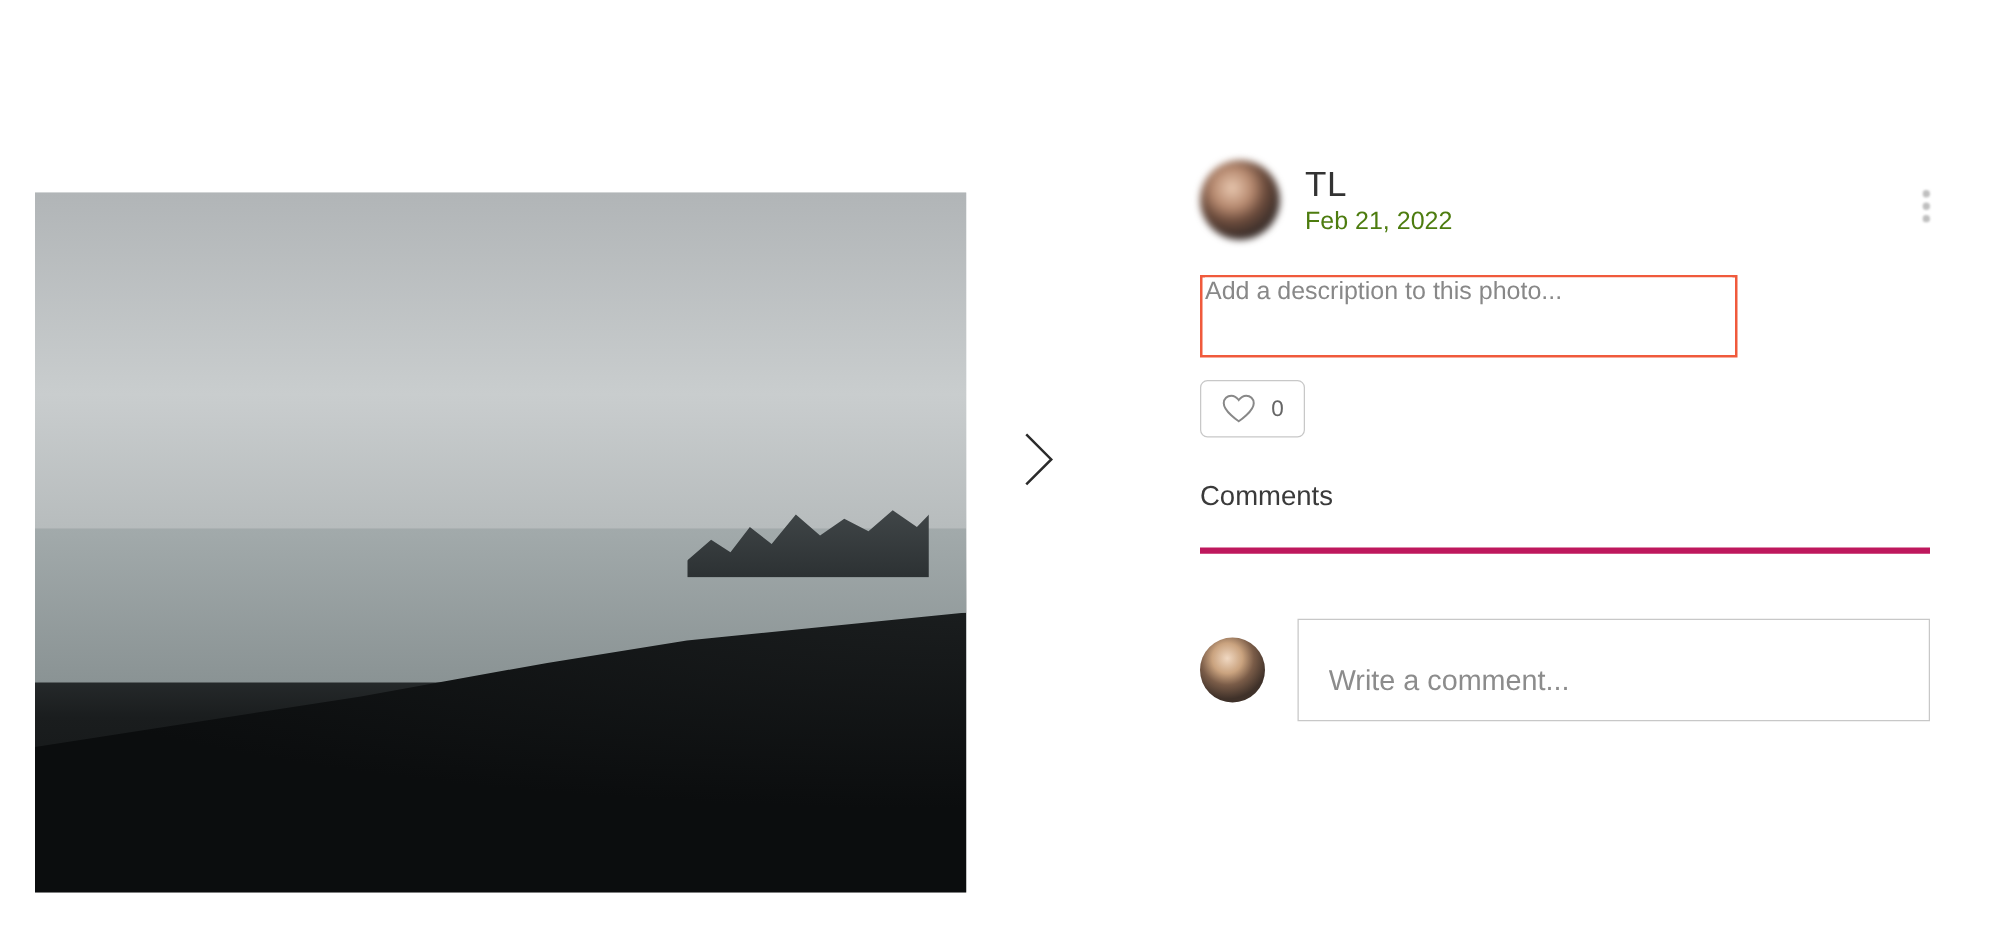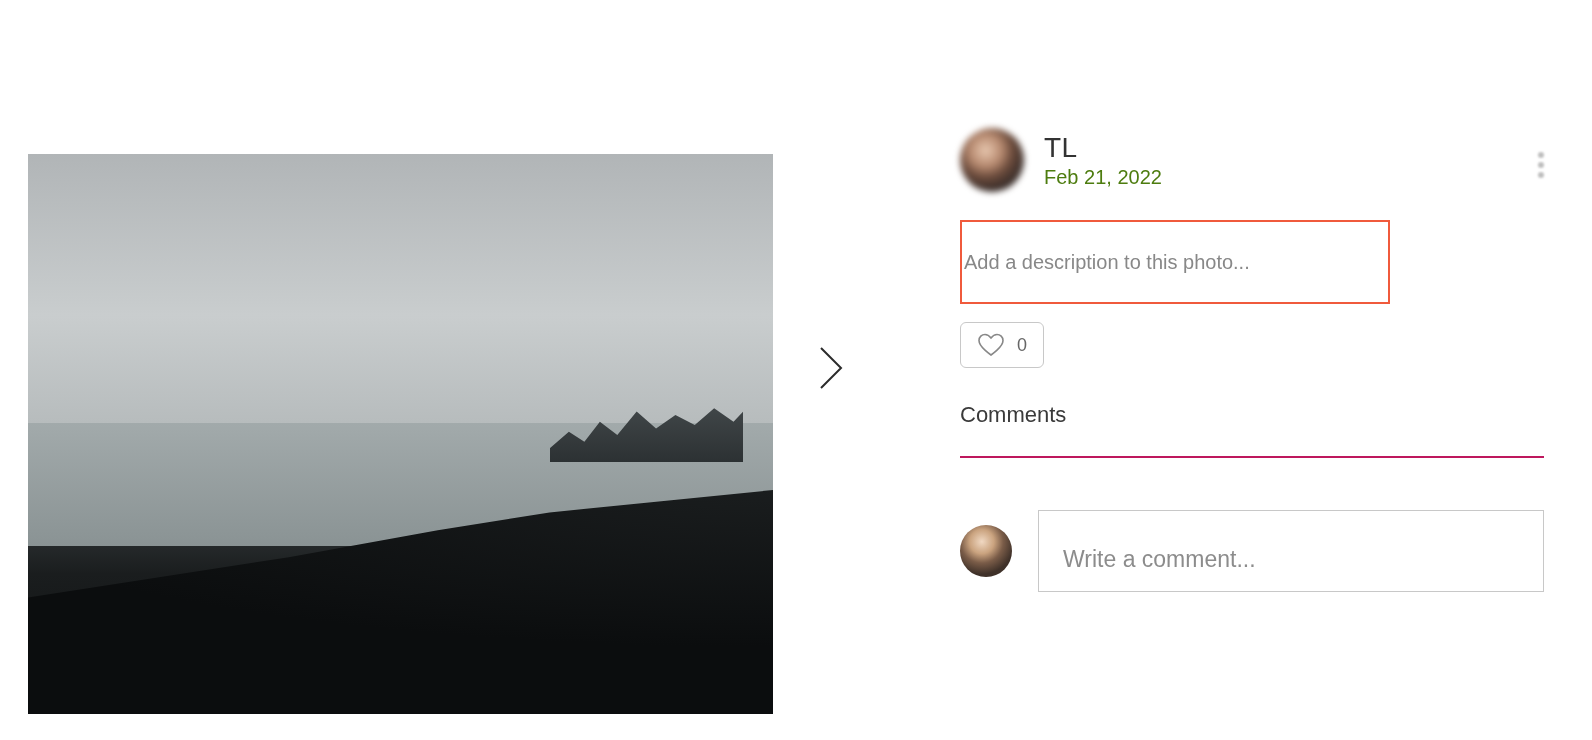--- a/index.html
+++ b/index.html
@@ -120,23 +120,23 @@
       position: absolute;
       right: 48px;
       top: 152px;
       color: #bfbfbf;
       cursor: pointer;
       filter: blur(1px);
     }
     .description-field {
       border: 2px solid #f05a3c;
       width: 430px;
-      height: 84px;
-      display: flex;
-      align-items: center;
+      height: 66px;
+      display: flex;
+      align-items: flex-start;
       padding: 0 2px 0 2px;
       margin-bottom: 18px;
     }
     .description-field input {
       border: none;
       outline: none;
       width: 100%;
       font-size: 20px;
       color: #333;
       font-family: inherit;
@@ -169,21 +169,21 @@
       cursor: pointer;
       margin-bottom: 70px;
       display: inline-block;
     }
     .comments-section {}
     .comments-heading {
       font-size: 22px;
       color: #3a3a3a;
       font-weight: 400;
       padding-bottom: 28px;
-      border-bottom: 2px solid #be185d;
+      border-bottom: 5px solid #be185d;
       margin-bottom: 52px;
     }
     .comment-row {
       display: flex;
       align-items: center;
       gap: 26px;
     }
     .comment-avatar {
       width: 52px;
       height: 52px;

